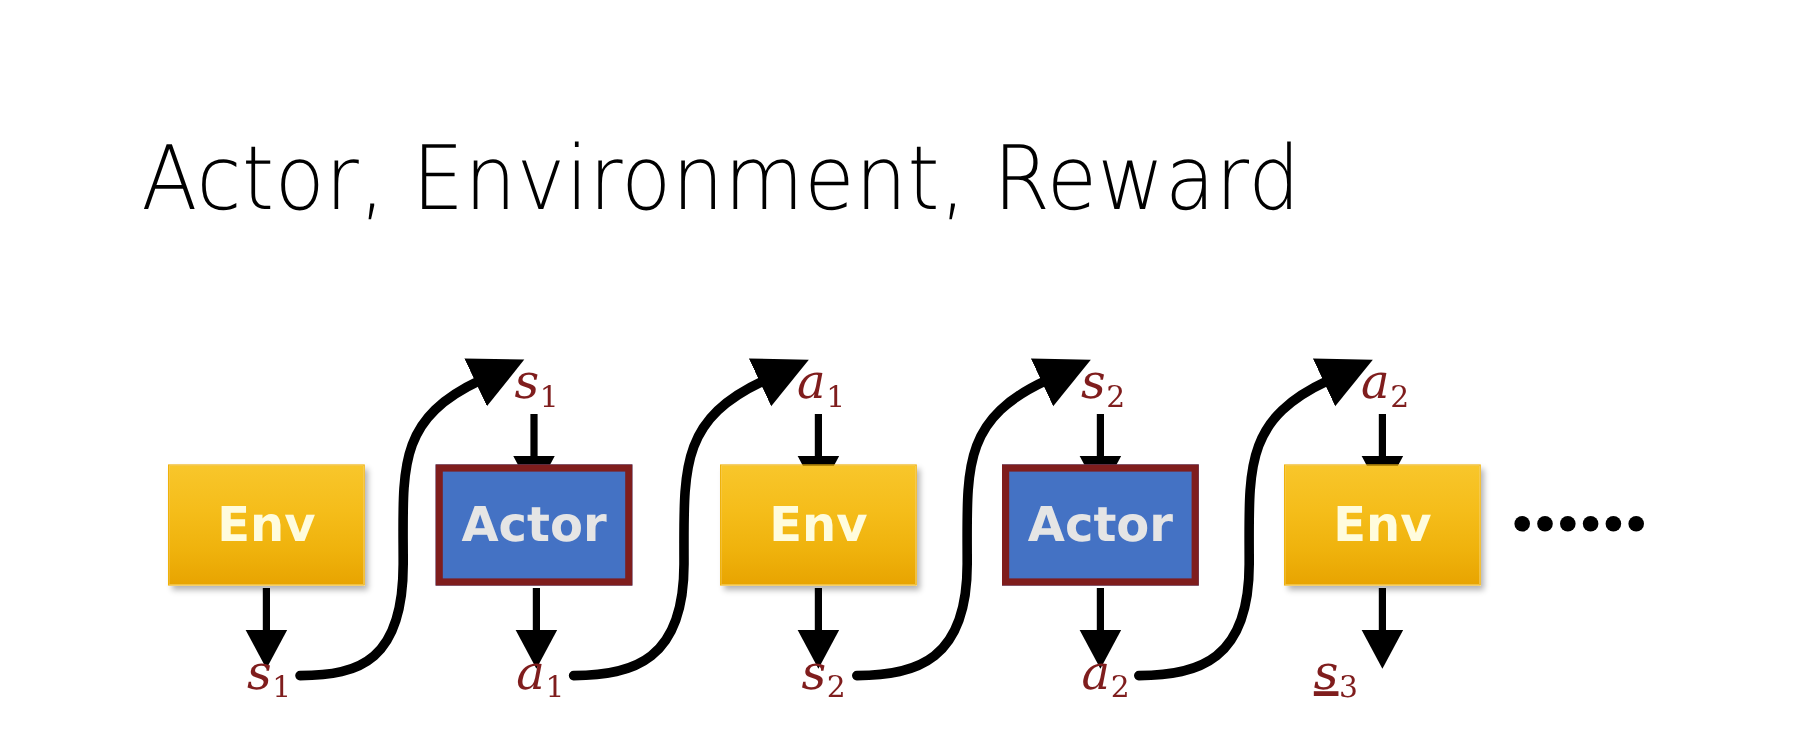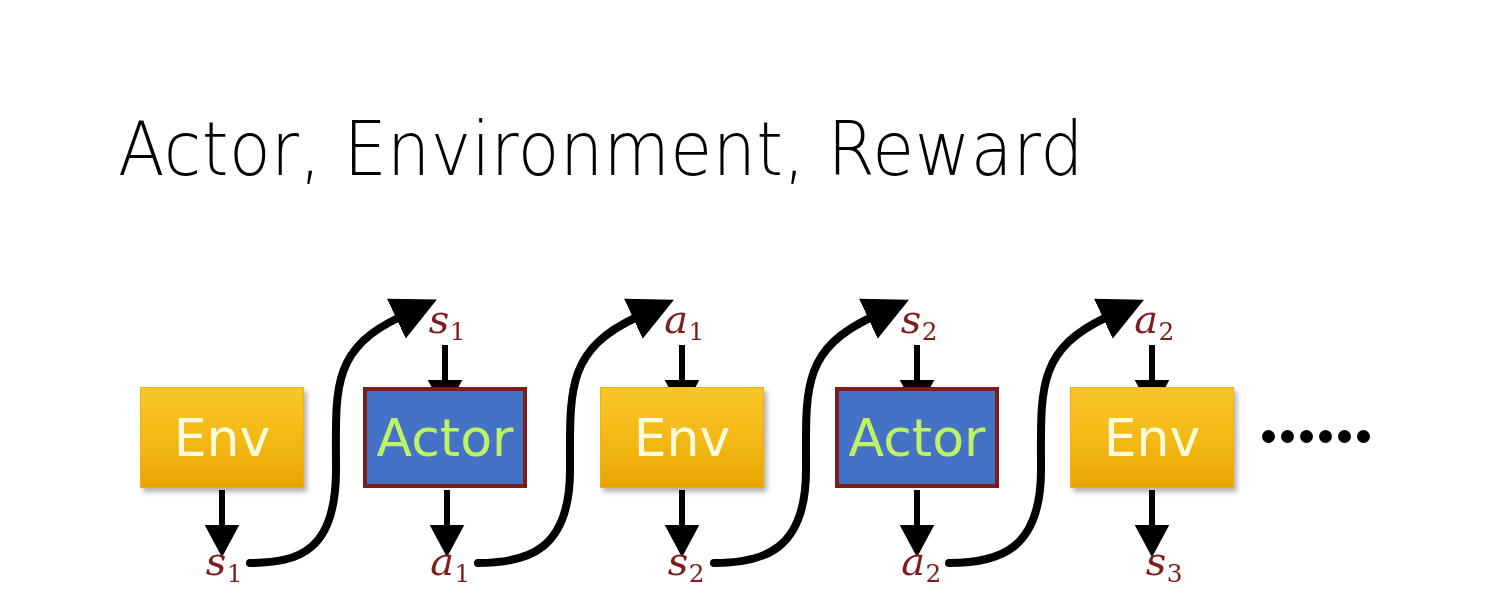--- a/index.html
+++ b/index.html
@@ -50,35 +50,35 @@
   
   .node-box {
     position: absolute;
     width: 164px;
     height: 101px;
     box-sizing: border-box;
     display: flex;
     align-items: center;
     justify-content: center;
     font-family: "DejaVu Sans", sans-serif;
-    font-size: 52px;
-    font-weight: 400;
+    font-size: 40px;
+    font-weight: 700;
     line-height: 1;
     user-select: none;
   }
   .node-env {
     background: linear-gradient(to bottom, #F8C62B 0%, #F5BD1A 38%, #EFB20C 72%, #E8A401 100%);
     color: #FFFCDD;
     box-shadow: 3px 4px 5px rgba(0,0,0,0.30);
     border: 1px solid #EFB10B;
   }
   .node-actor {
     background: #4472C4;
-    color: #bef264;
-    border: 4px solid #7f1d1d;
+    color: #e5e5e5;
+    border: 6px solid #7f1d1d;
   }
   .node-label {
     display: block;
   }
 
   
   .math-label {
     position: absolute;
     font-family: "DejaVu Serif", serif;
     font-style: italic;
@@ -192,21 +192,21 @@
   </div>
   <div class="math-label" style="left:450px; top:561px;">
     <span>a</span><sub>1</sub>
   </div>
   <div class="math-label" style="left:686px; top:561px;">
     <span>s</span><sub>2</sub>
   </div>
   <div class="math-label" style="left:921px; top:561px;">
     <span>a</span><sub>2</sub>
   </div>
-  <div class="math-label" style="left:1164px; top:561px;">
+  <div class="math-label" style="left:1113px; top:561px;text-decoration:underline;">
     <span>s</span><sub>3</sub>
   </div>
 
   <div id="ellipsis">
     <span class="dot"></span>
     <span class="dot"></span>
     <span class="dot"></span>
     <span class="dot"></span>
     <span class="dot"></span>
     <span class="dot"></span>

